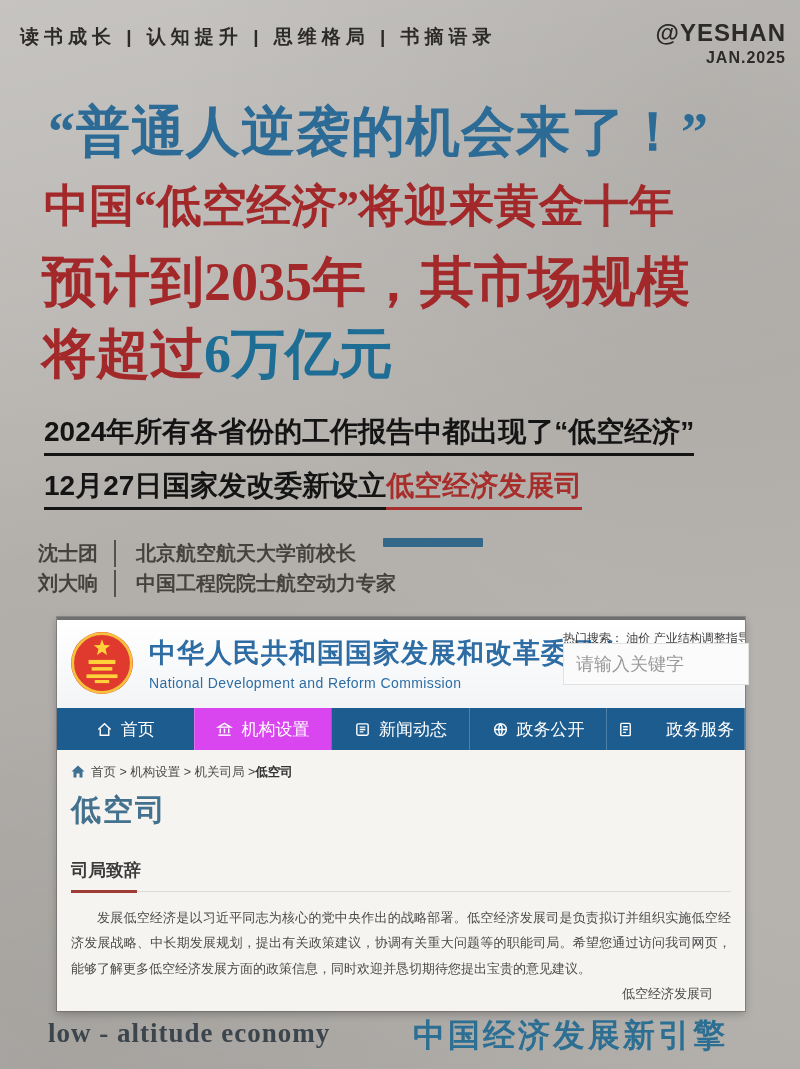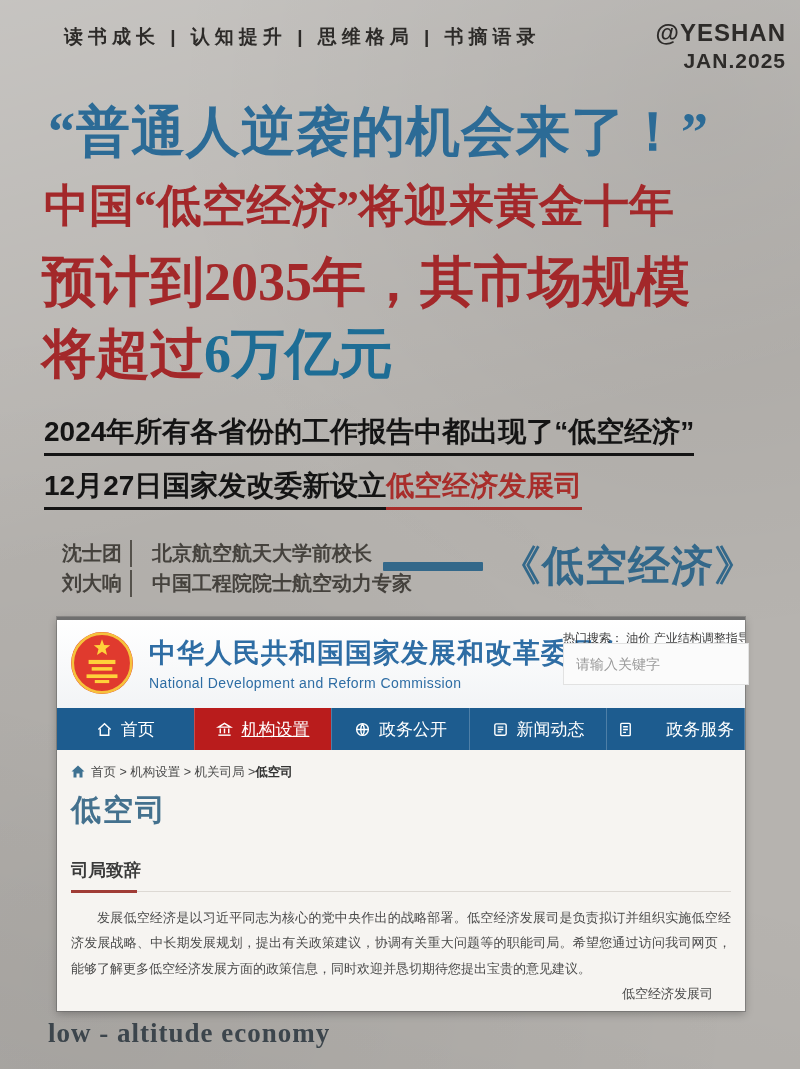--- a/index.html
+++ b/index.html
@@ -8,63 +8,63 @@
     position:relative;width:800px;height:1069px;overflow:hidden;
     background-color:#b6b3af;
     background-image:
       linear-gradient(165deg, rgba(255,255,255,.22), rgba(255,255,255,0) 45%),
       radial-gradient(circle at 88% 10%, rgba(0,0,0,.07), transparent 45%),
       radial-gradient(circle at 10% 92%, rgba(0,0,0,.06), transparent 55%),
       linear-gradient(15deg, rgba(0,0,0,.04), transparent 30%);
   }
   
   .top-header{position:absolute;top:18px;left:20px;right:14px;display:flex;justify-content:space-between;align-items:flex-start;}
-  .th-left{font-size:19px;font-weight:700;letter-spacing:5px;color:#2d2b29;padding-top:6px;margin-left:44px;}
+  .th-left{font-size:19px;font-weight:700;letter-spacing:5px;color:#2d2b29;padding-top:6px;}
   .th-right{text-align:right;color:#2d2b29;font-weight:700;line-height:1.25;}
   .th-handle{font-size:24px;letter-spacing:1px;}
-  .th-date{font-size:21px;letter-spacing:1px;}
+  .th-date{font-size:16px;letter-spacing:1px;}
   
   .hl{position:absolute;font-family:"Liberation Serif","DejaVu Serif",serif;font-weight:900;white-space:nowrap;}
   .hl1{top:96px;left:48px;font-size:54px;color:#2c6b96;letter-spacing:1px;}
   .hl2{top:176px;left:44px;font-size:45px;color:#a3282a;}
   .hl3{top:246px;left:42px;font-size:54px;color:#a3282a;}
   .hl4{top:318px;left:42px;font-size:54px;}
   .hl4 .red{color:#a3282a;}
   .hl4 .blue{color:#1e6d95;}
   
   .facts{position:absolute;top:418px;left:44px;font-weight:700;font-size:28px;color:#141414;line-height:1;}
   .facts .fline{margin-bottom:16px;white-space:nowrap;}
   .facts span{display:inline-block;padding-bottom:7px;border-bottom:3px solid #141414;}
   .facts .f-red{color:#a82e2b;border-bottom-color:#a82e2b;}
   
-  .experts{position:absolute;top:538px;left:54px;color:#45423d;font-family:"Liberation Serif","DejaVu Serif",serif;font-size:20px;font-weight:600;text-align:center;}
+  .experts{position:absolute;top:538px;left:38px;color:#45423d;font-family:"Liberation Serif","DejaVu Serif",serif;font-size:20px;font-weight:600;}
   .expert-row{display:flex;align-items:center;height:30px;}
   .expert-name{width:76px;}
   .expert-title{border-left:2px solid #55524c;padding-left:20px;}
   .quote{position:absolute;top:538px;left:383px;display:flex;align-items:center;color:#33688a;}
   .q-dash{width:100px;height:9px;background:#33688a;margin-right:16px;border-radius:1px;}
   .q-text{font-family:"Liberation Serif","DejaVu Serif",serif;font-size:42px;font-weight:900;letter-spacing:1px;}
   
   .panel{position:absolute;left:57px;top:617px;width:688px;height:391px;background:#fff;
          border-top:3px solid #6f6f6f;box-shadow:0 0 0 1px rgba(90,90,90,.45), 0 3px 8px rgba(0,0,0,.25);}
   .site-header{position:absolute;top:0;left:0;right:0;height:88px;background:linear-gradient(#ffffff,#f2f4f6);}
   .site-logo{position:absolute;left:12px;top:10px;width:66px;height:66px;}
   .site-titles{position:absolute;left:92px;top:15px;color:#2e6da4;}
   .site-cn{font-size:27px;font-weight:700;letter-spacing:1px;white-space:nowrap;}
   .site-en{font-size:14px;margin-top:4px;letter-spacing:.4px;white-space:nowrap;}
   .hot-search{position:absolute;top:10px;left:506px;right:0;font-size:12px;color:#3c3c3c;white-space:nowrap;overflow:hidden;}
   .search-box{position:absolute;top:23px;left:506px;right:-4px;height:42px;background:#fbfbfb;border:1px solid #e2e2e2;box-sizing:border-box;}
-  .search-box input{border:0;outline:0;background:transparent;width:100%;height:100%;padding:0 12px;font-size:14px;color:#000000;box-sizing:border-box;}
+  .search-box input{border:0;outline:0;background:transparent;width:100%;height:100%;padding:0 12px;font-size:18px;color:#000000;box-sizing:border-box;}
   .search-box input::placeholder{color:#9a9a9a;}
   
   .site-nav{position:absolute;top:88px;left:0;right:0;height:42px;background:#1d5c8f;display:flex;}
   .nav-item{flex:1;display:flex;align-items:center;justify-content:center;color:#fff;font-size:17px;cursor:pointer;}
   .nav-item + .nav-item{border-left:1px solid rgba(255,255,255,.22);}
   .nav-item:last-child{border-right:1px solid rgba(255,255,255,.22);gap:24px;}
-  .nav-item.active{background:#b91c1c;text-decoration:underline;}
+  .nav-item.active{background:#d946ef;}
   .nav-icon{display:inline-flex;margin-right:8px;}
   .nav-icon svg{width:17px;height:17px;}
   
   .site-content{position:absolute;top:130px;left:0;right:0;bottom:0;background:#f6f4f1;padding:0 14px;box-sizing:border-box;}
   .breadcrumb{padding-top:14px;font-size:12.5px;color:#4a4a4a;display:flex;align-items:center;}
   .bc-home svg{width:14px;height:13px;margin-right:6px;}
   .bc-current{font-weight:700;color:#333;}
   .page-title{margin-top:9px;font-size:30px;font-weight:700;color:#44718e;letter-spacing:2px;}
   .section-title{margin-top:27px;font-size:17.5px;font-weight:700;color:#3a3a3a;}
   .section-rule{position:relative;margin-top:9px;border-top:1px solid #ddd9d4;}
@@ -111,21 +111,20 @@
       <span class="expert-name">沈士团</span>
       <span class="expert-title">北京航空航天大学前校长</span>
     </div>
     <div class="expert-row">
       <span class="expert-name">刘大响</span>
       <span class="expert-title">中国工程院院士航空动力专家</span>
     </div>
   </div>
   <div class="quote">
     <span class="q-dash"></span>
-    <span class="q-text">《低空经济》</span>
   </div>
 
   <div class="panel">
 
     <div class="site-header">
       <div class="site-logo">
         <svg viewBox="0 0 64 64">
           <circle cx="32" cy="32" r="30" fill="#e03a2e"></circle>
           <circle cx="32" cy="32" r="28.4" fill="none" stroke="#f6c23c" stroke-width="2.6"></circle>
           <polygon fill="#ffd23a" points="32,9 34,14.6 40,14.8 35.4,18.5 36.9,24.3 32,21 27.1,24.3 28.6,18.5 24,14.8 30,14.6"></polygon>
@@ -161,34 +160,34 @@
               <path d="M2.5 6.5 L9 2.5 L15.5 6.5 Z"></path>
               <path d="M4.5 8 V13 M9 8 V13 M13.5 8 V13"></path>
               <path d="M2.5 15 H15.5"></path>
             </svg>
         </span>
         <span>机构设置</span>
       </div>
       <div class="nav-item">
         <span class="nav-icon">
           <svg viewBox="0 0 18 18" fill="none" stroke="#fff" stroke-width="1.5">
+              <rect x="3" y="3" width="12" height="12" rx="1.5"></rect>
+              <path d="M6 6.5 H12 M6 9 H12 M6 11.5 H10"></path>
+            </svg>
+        </span>
+        <span>新闻动态</span>
+      </div>
+      <div class="nav-item">
+        <span class="nav-icon">
+          <svg viewBox="0 0 18 18" fill="none" stroke="#fff" stroke-width="1.5">
               <circle cx="9" cy="9" r="6.2"></circle>
               <path d="M3 9 H15 M9 2.8 C6.5 6,6.5 12,9 15.2 M9 2.8 C11.5 6,11.5 12,9 15.2"></path>
             </svg>
         </span>
         <span>政务公开</span>
-      </div>
-      <div class="nav-item">
-        <span class="nav-icon">
-          <svg viewBox="0 0 18 18" fill="none" stroke="#fff" stroke-width="1.5">
-              <rect x="3" y="3" width="12" height="12" rx="1.5"></rect>
-              <path d="M6 6.5 H12 M6 9 H12 M6 11.5 H10"></path>
-            </svg>
-        </span>
-        <span>新闻动态</span>
       </div>
       <div class="nav-item">
         <span class="nav-icon">
           <svg viewBox="0 0 18 18" fill="none" stroke="#fff" stroke-width="1.5">
               <rect x="4" y="2.5" width="10" height="13" rx="1"></rect>
               <path d="M6.5 6 H11.5 M6.5 9 H11.5 M6.5 12 H9.5"></path>
             </svg>
         </span>
         <span>政务服务</span>
       </div>
@@ -208,14 +207,15 @@
       <div class="section-title">司局致辞</div>
       <div class="section-rule">
         <div class="section-redbar"></div>
       </div>
       <div class="body-text">发展低空经济是以习近平同志为核心的党中央作出的战略部署。低空经济发展司是负责拟订并组织实施低空经济发展战略、中长期发展规划，提出有关政策建议，协调有关重大问题等的职能司局。希望您通过访问我司网页，能够了解更多低空经济发展方面的政策信息，同时欢迎并恳切期待您提出宝贵的意见建议。</div>
       <div class="signature">低空经济发展司</div>
     </div>
   </div>
 
   <div class="footer-left">low - altitude economy</div>
+  <div class="footer-right">中国经济发展新引擎</div>
 
 </div>
 
 </body></html>

